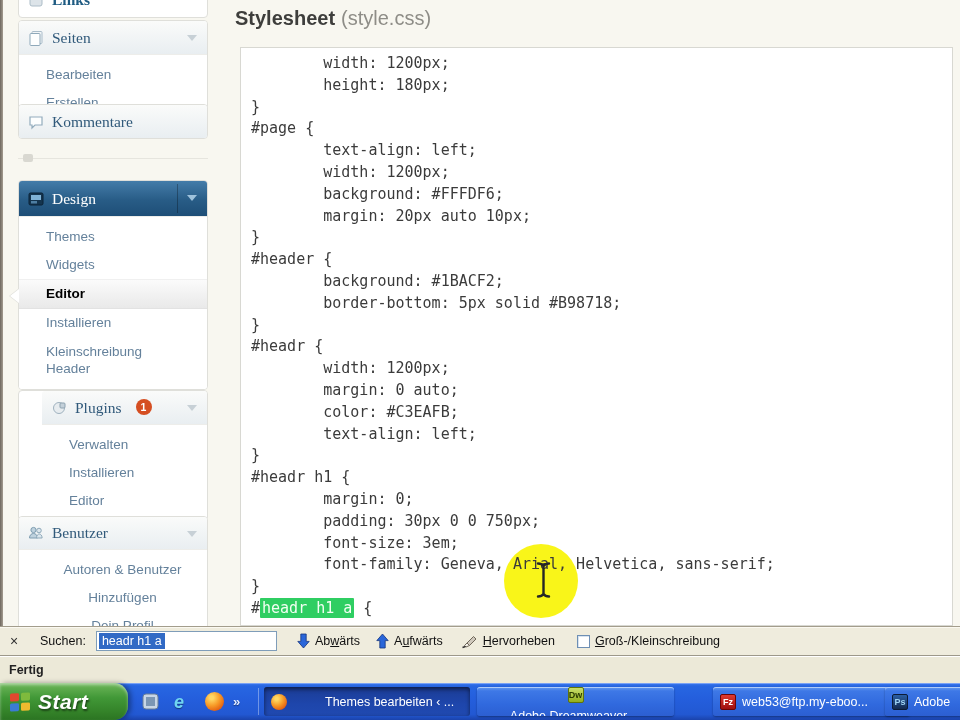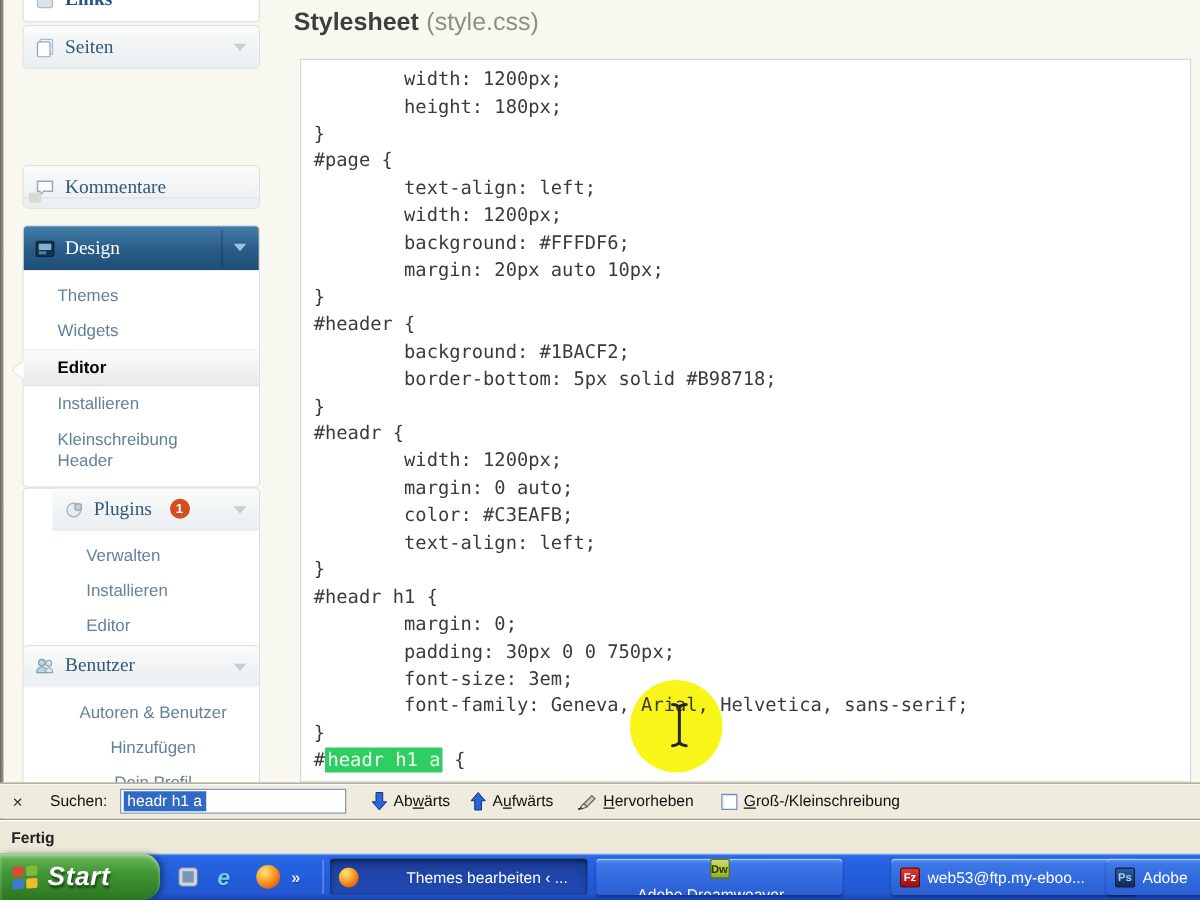--- a/index.html
+++ b/index.html
@@ -121,23 +121,27 @@
 
   <div class="menu-box" style="top:20px;">
     <div class="menu-header">
       <svg class="s-icon" viewBox="0 0 16 16">
         <rect x="4" y="1.5" width="10" height="12" rx="1" fill="#F2F5F7" stroke="#A9BCC9"></rect>
         <rect x="2" y="3.5" width="10" height="12" rx="1" fill="#FDFEFE" stroke="#8FA9BA"></rect>
       </svg>
       <span>Seiten</span>
       <span class="hdr-arrow"></span>
     </div>
-  </div>
-
-  <div class="menu-box" style="top:132px;">
+    <div class="submenu">
+      <span class="item">Bearbeiten</span>
+      <span class="item">Erstellen</span>
+    </div>
+  </div>
+
+  <div class="menu-box" style="top:104px;">
     <div class="menu-header solo">
       <svg class="s-icon" viewBox="0 0 16 16">
         <path d="M2 3 h12 v8 h-7 l-3 3 v-3 h-2 z" fill="#FDFEFE" stroke="#93ACBD" stroke-width="1.2"></path>
       </svg>
       <span>Kommentare</span>
     </div>
   </div>
 
   <div class="side-divider">
     <span class="knob"></span>

